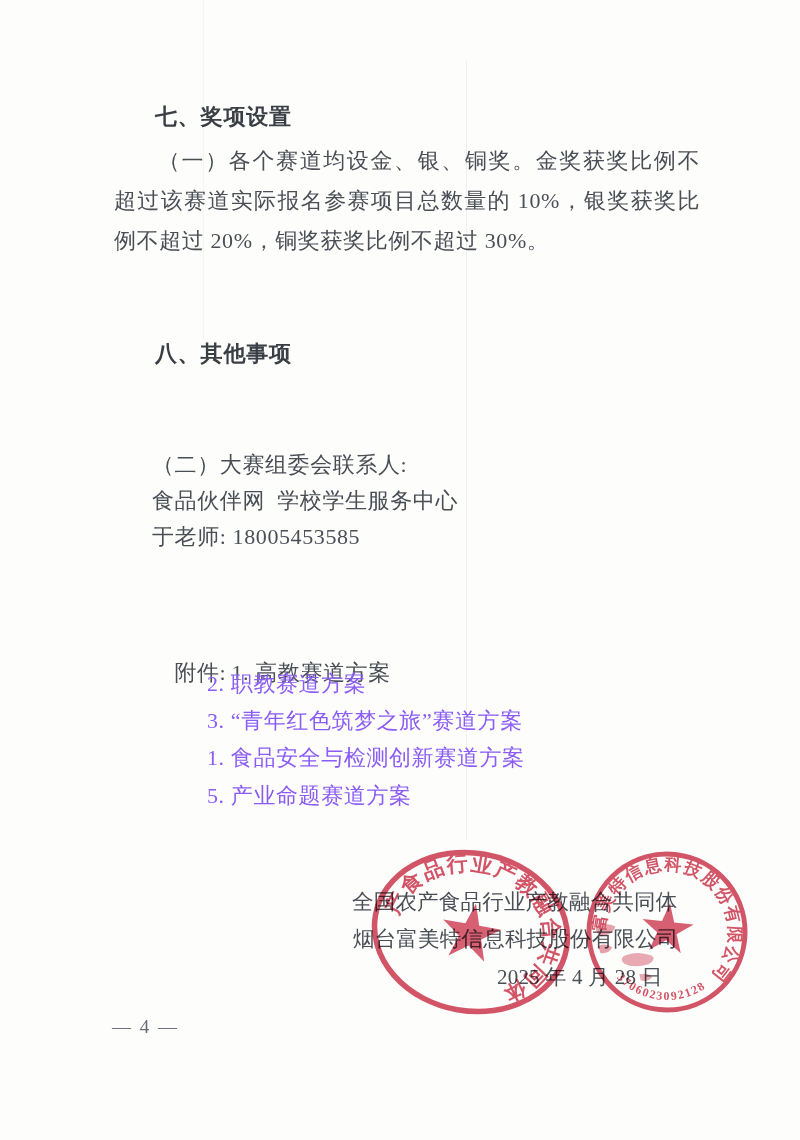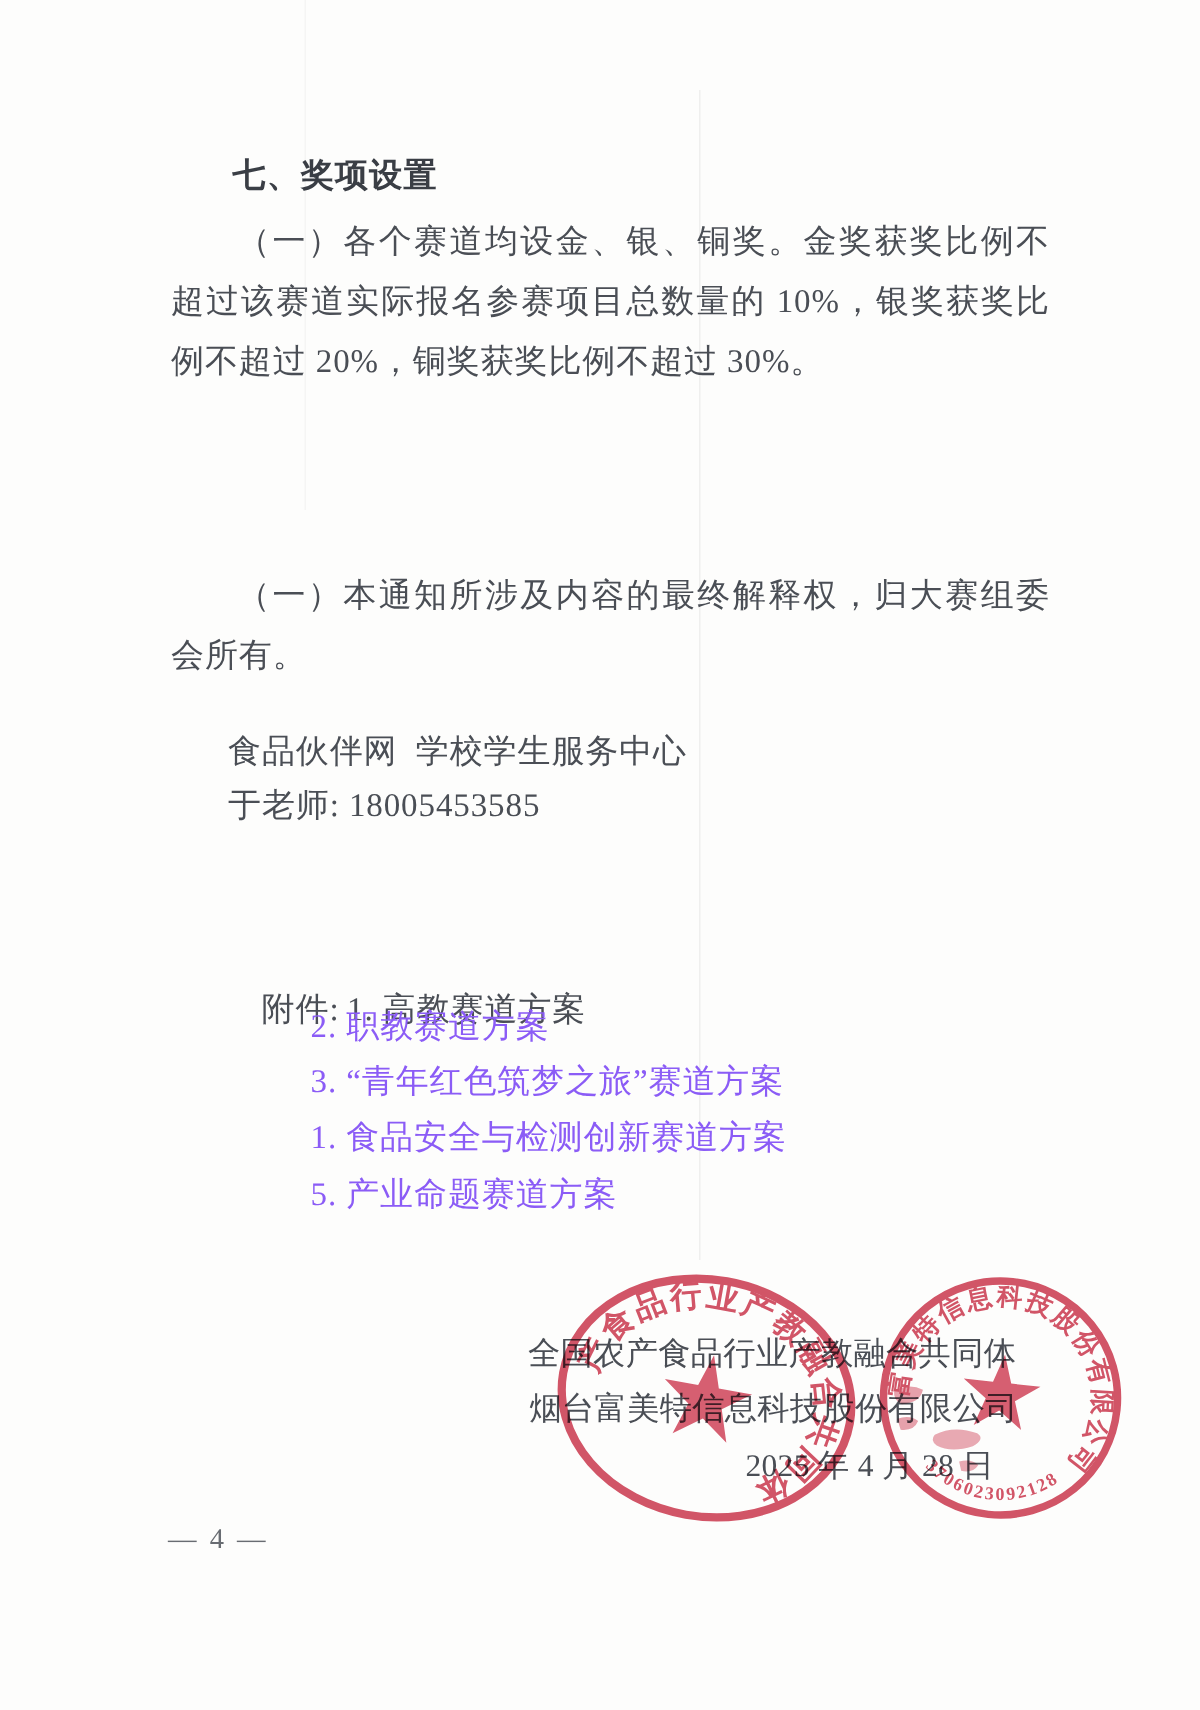--- a/index.html
+++ b/index.html
@@ -60,23 +60,24 @@
 <div class="page">
 
   <div class="fold" style="left:466px;top:60px;height:780px;"></div>
   <div class="fold" style="left:203px;top:0;height:340px;opacity:.6;"></div>
 
   <h2 class="hd" style="top:102px;">七、奖项设置</h2>
 
   <p class="para" style="top:141px;">（一）各个赛道均设金、银、铜奖。金奖获奖比例不超过该赛道实际报名参赛项目总数量的 10%，银奖获奖比例不超过 20%，铜奖获奖比例不超过 30%。</p>
 
 
+  <h2 class="hd" style="top:339px;">八、其他事项</h2>
 
-  <p class="para" style="top:377px;">（一）本通知所涉及内容的最终解释权，归大赛组委会所有。</p>
 
+  <div class="line" style="top:452px;">（二）大赛组委会联系人:</div>
   <div class="line" style="top:488px;">食品伙伴网  学校学生服务中心</div>
   <div class="line" style="top:524px;">于老师: 18005453585</div>
 
   <div class="attach-first" style="top:634px;">
     <span class="att-label">附件:</span><span>1. 高教赛道方案</span>
   </div>
   <div class="attach-cont" style="top:671px;">2. 职教赛道方案</div>
   <div class="attach-cont" style="top:708px;">3. “青年红色筑梦之旅”赛道方案</div>
   <div class="attach-cont" style="top:745px;">1. 食品安全与检测创新赛道方案</div>
   <div class="attach-cont" style="top:783px;">5. 产业命题赛道方案</div>

